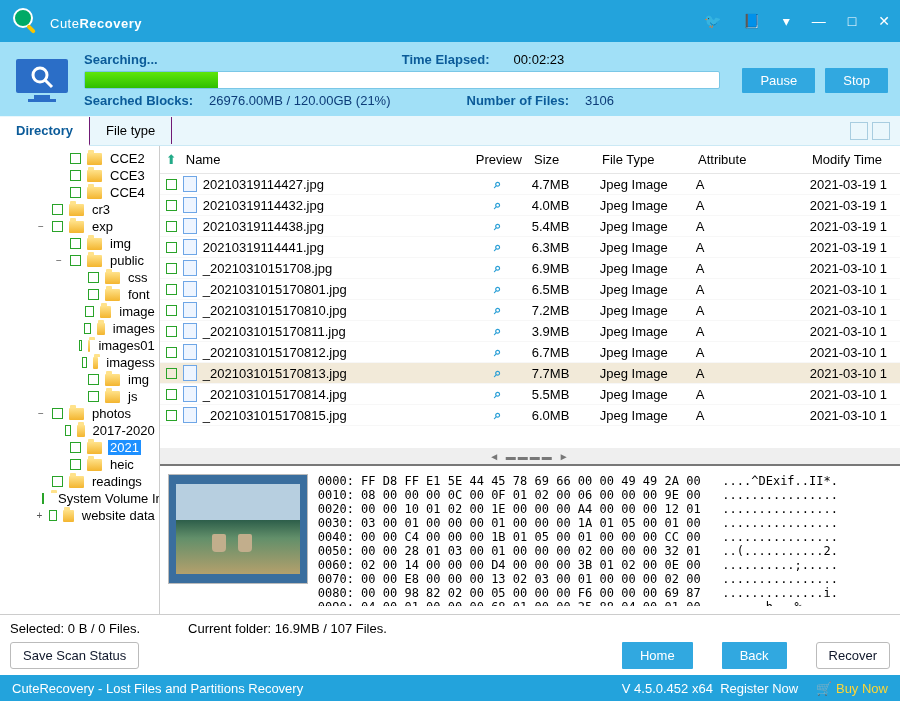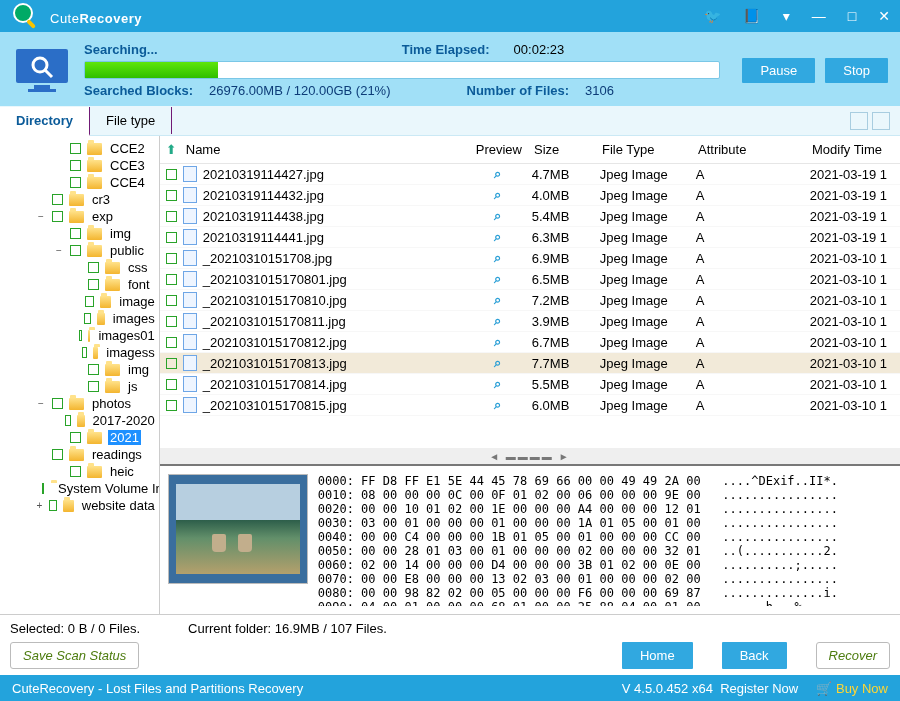--- a/index.html
+++ b/index.html
@@ -1,19 +1,19 @@
 <!DOCTYPE html>
 <html><head>
 <meta charset="utf-8">
 <style>
 * { margin: 0; padding: 0; box-sizing: border-box; font-family: "Segoe UI", Tahoma, sans-serif; font-size: 13px; }
 body { width: 900px; height: 701px; background: #fff; overflow: hidden; display: flex; flex-direction: column; }
 
 
-.titlebar { background: #23a3dc; height: 32px; display: flex; align-items: center; padding: 0 10px; color: #fff; }
+.titlebar { background: #23a3dc; height: 42px; display: flex; align-items: center; padding: 0 10px; color: #fff; }
 .logo { display: flex; align-items: center; gap: 8px; }
 .logo-icon { width: 32px; height: 32px; }
 .logo-text { font-size: 20px; letter-spacing: 0.5px; }
 .logo-text b { font-weight: 700; }
 .titlebar-icons { margin-left: auto; display: flex; gap: 22px; align-items: center; }
 .titlebar-icons span { font-size: 14px; cursor: pointer; }
 
 
 .search-panel { background: #a1e0f7; padding: 10px 12px 8px; display: flex; gap: 12px; align-items: center; }
 .monitor-icon { width: 60px; height: 50px; position: relative; }
@@ -71,21 +71,21 @@
 .hex-preview { height: 150px; border-top: 2px inset #ccc; display: flex; gap: 10px; padding: 8px; }
 .thumb { width: 140px; height: 110px; border: 1px solid #bbb; background: #3a6e9e; display: flex; align-items: center; justify-content: center; }
 .thumb-inner { width: 124px; height: 90px; background: linear-gradient(#b7cfe0 40%,#2d5e4a 40%,#628f6a 60%,#b4a06c 100%); position: relative; }
 .rock { position: absolute; bottom: 22px; width: 14px; height: 18px; background: #c2ae8c; border-radius: 2px 2px 4px 4px; }
 .rock.r1 { left: 36px; } .rock.r2 { left: 62px; }
 .hex-text { flex: 1; font-family: Consolas, monospace; font-size: 12px; white-space: pre; color: #000; overflow: hidden; }
 
 
 .status-row { display: flex; align-items: center; padding: 6px 10px; }
 .status-row .cur { margin-left: 48px; }
-.btn-out { background: #fff; border: 1px solid #bbb; color: #4d7c0f; padding: 5px 12px; border-radius: 3px; cursor: pointer; font-style: italic; }
+.btn-out { background: #fff; border: 1px solid #bbb; color: #0f172a; padding: 5px 12px; border-radius: 3px; cursor: pointer; }
 .status-row .rbtns { margin-left: auto; display: flex; gap: 29px; }
 
 
 .footer { background: #23a3dc; height: 26px; display: flex; align-items: center; padding: 0 12px; color: #fff; font-size: 12px; }
 .footer .right { margin-left: auto; display: flex; gap: 18px; align-items: center; }
 </style>
 </head>
 <body>
 
 <div class="titlebar">
@@ -248,31 +248,31 @@
         <span class="chk"></span>
         <span class="folder-icon"></span>
         <span class="tree-label ">2017-2020</span>
       </div>
       <div class="tree-item lvl2">
         <span class="tree-toggle"></span>
         <span class="chk"></span>
         <span class="folder-icon"></span>
         <span class="tree-label sel">2021</span>
       </div>
+      <div class="tree-item lvl2">
+        <span class="tree-toggle"></span>
+        <span class="chk"></span>
+        <span class="folder-icon"></span>
+        <span class="tree-label ">heic</span>
+      </div>
       <div class="tree-item lvl1">
         <span class="tree-toggle"></span>
         <span class="chk"></span>
         <span class="folder-icon"></span>
         <span class="tree-label ">readings</span>
-      </div>
-      <div class="tree-item lvl2">
-        <span class="tree-toggle"></span>
-        <span class="chk"></span>
-        <span class="folder-icon"></span>
-        <span class="tree-label ">heic</span>
       </div>
       <div class="tree-item lvl1">
         <span class="tree-toggle"></span>
         <span class="chk"></span>
         <span class="folder-icon"></span>
         <span class="tree-label ">System Volume Info</span>
       </div>
       <div class="tree-item lvl1">
         <span class="tree-toggle">+</span>
         <span class="chk"></span>

